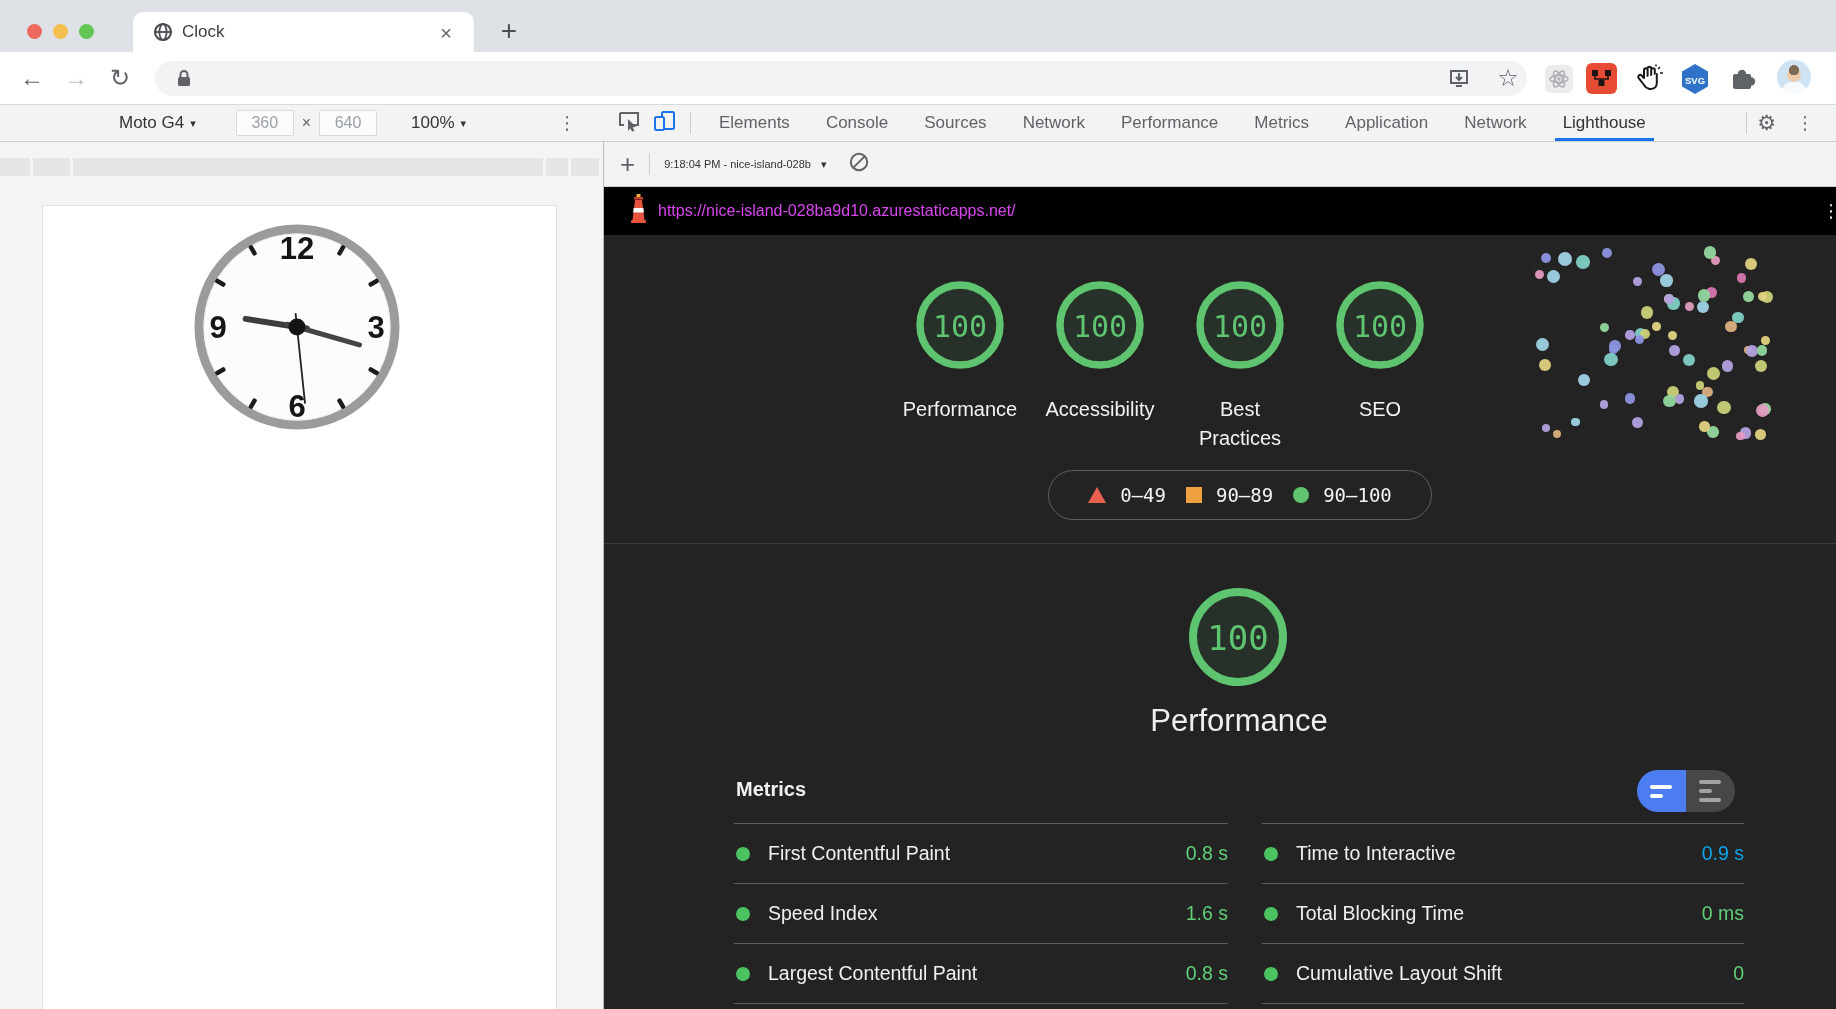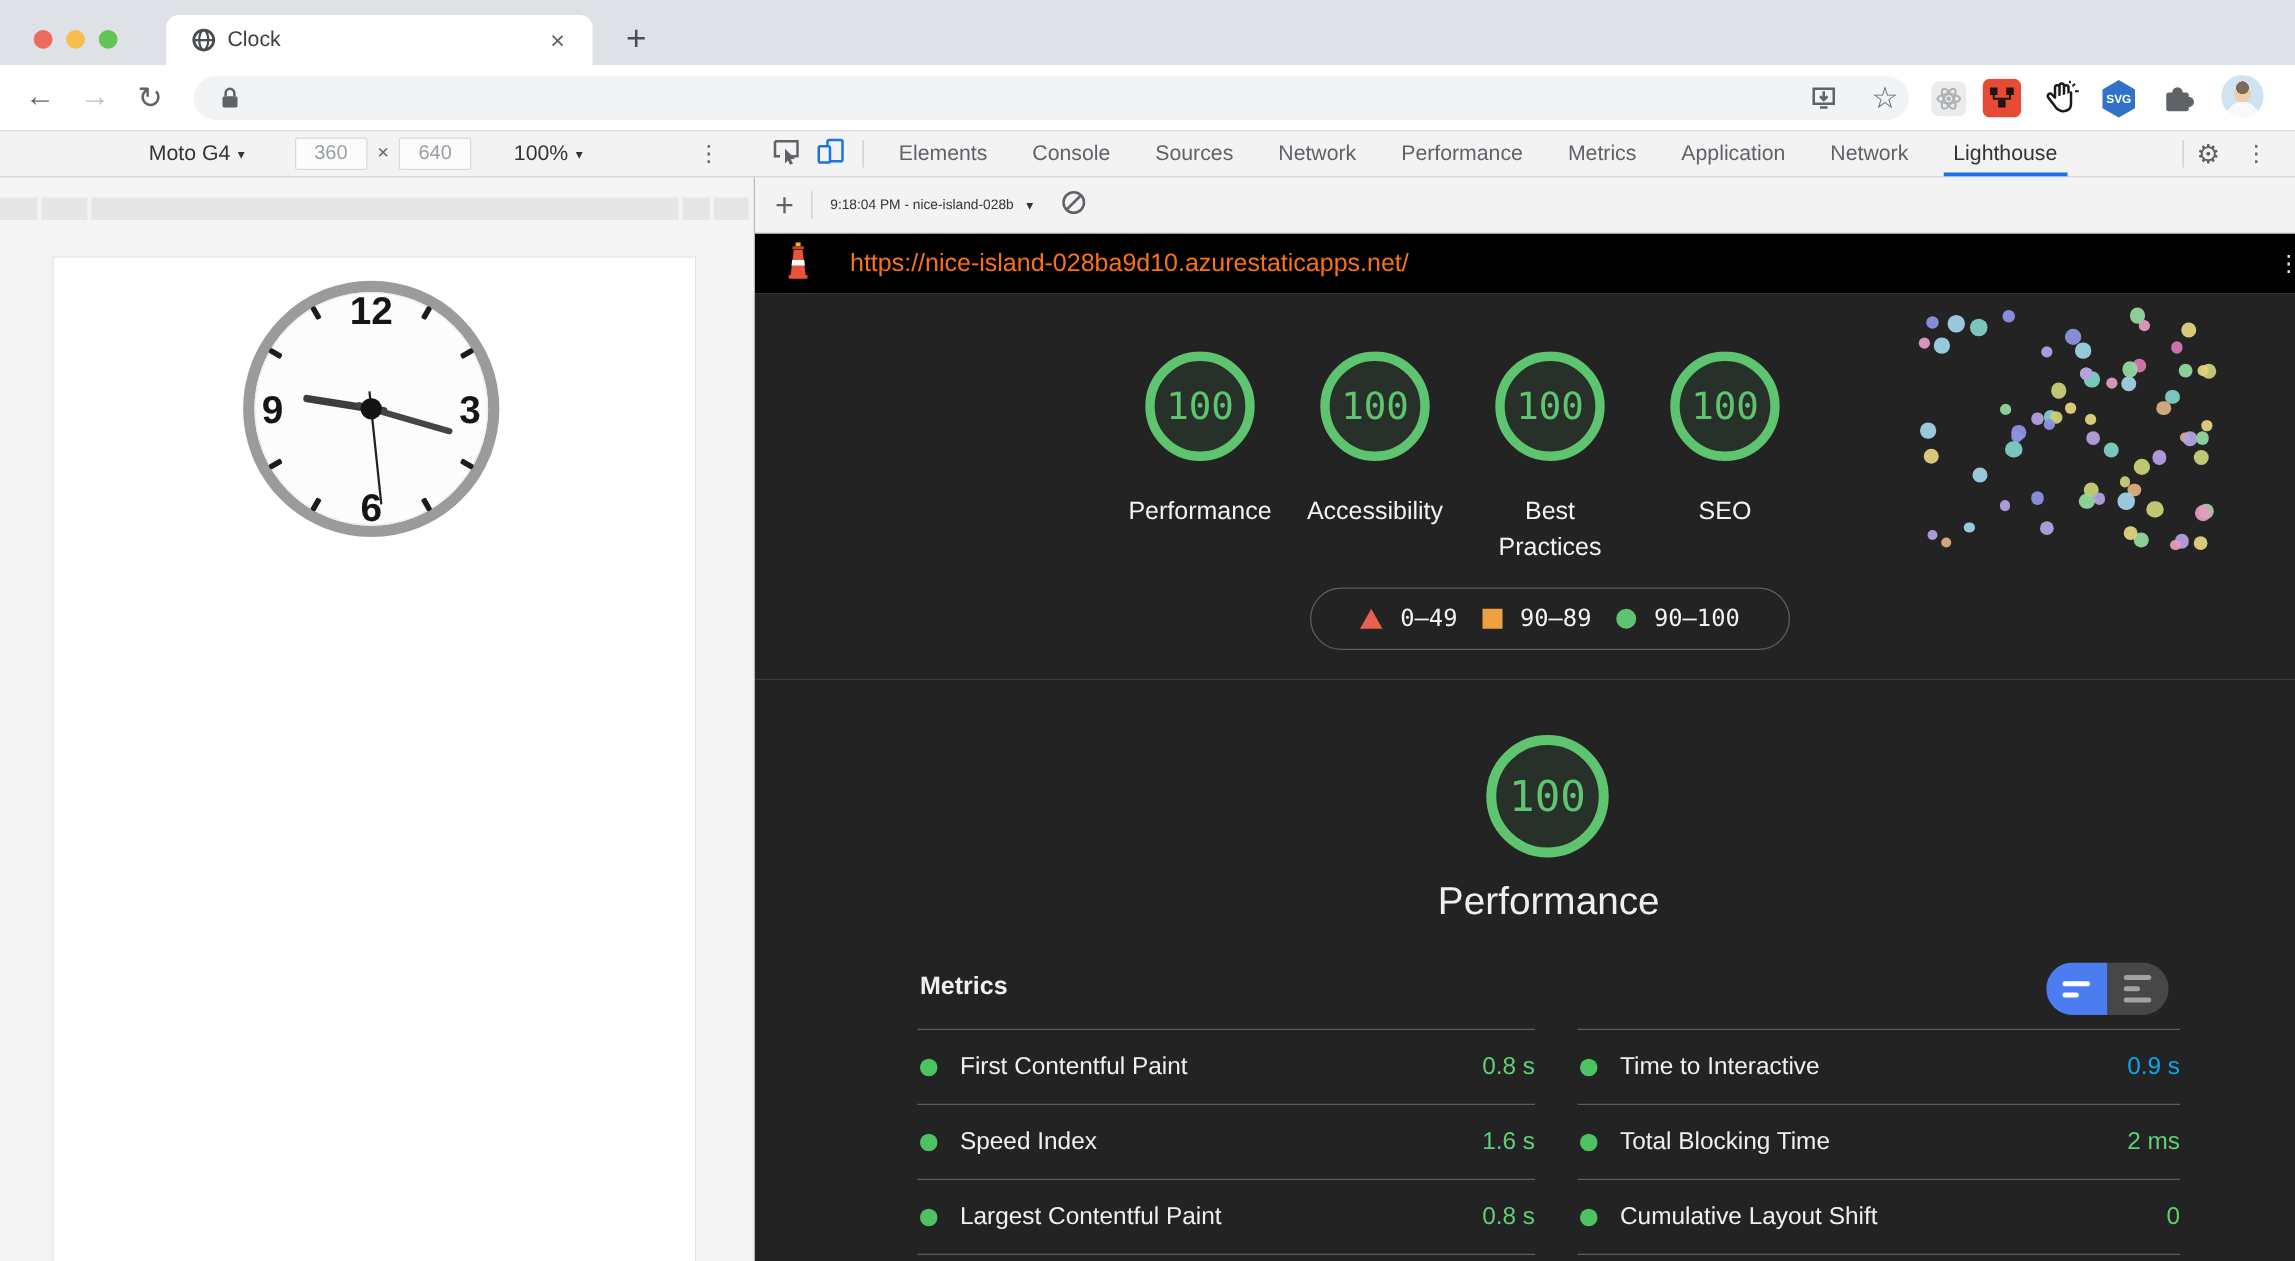--- a/index.html
+++ b/index.html
@@ -263,21 +263,21 @@
   <div id="urlbar" class="abs flex">
     <span style="margin-left:23px">
       <svg width="23" height="32" viewBox="0 0 23 32">
         <rect x="9.5" y="1" width="4" height="3" fill="#f2b134"></rect>
         <rect x="7" y="4" width="9" height="2.6" fill="#c7402e"></rect>
         <polygon points="8,7 15,7 17.5,27 5.5,27" fill="#e8533e"></polygon>
         <polygon points="6.7,15 16.4,15 16.9,19.4 6.2,19.4" fill="#fff"></polygon>
         <rect x="4" y="27" width="15" height="3" rx="1" fill="#e8533e"></rect>
       </svg>
     </span>
-    <span style="margin-left:30px;font-size:20px;color:#f97316">https://nice-island-028ba9d10.azurestaticapps.net/</span>
+    <span style="margin-left:8px;font-size:16px;color:#d946ef">https://nice-island-028ba9d10.azurestaticapps.net/</span>
     <span class="vdots" style="margin-left:auto;margin-right:-4px;color:#e8e8e8">⋮</span>
   </div>
 
   <div id="report" class="abs">
 
     <div id="scores" class="abs">
       <div class="scoreitem">
         <svg class="gauge" width="88" height="88" viewBox="0 0 88 88">
           <circle cx="44" cy="44" r="40" fill="rgba(94,196,111,0.09)" stroke="#5ec46f" stroke-width="7.5"></circle>
           <text class="monotext" x="44" y="45" text-anchor="middle" dominant-baseline="central" font-size="30" fill="#5ec46f">100</text>
@@ -434,21 +434,21 @@
 
     <div class="abs mcol" style="left:658px;width:482px">
       <div class="mrow">
         <span class="mdot" style="background:#4cc263"></span>
         <span class="mlabel">Time to Interactive</span>
         <span class="mvalue" style="color:#0ea5e9">0.9 s</span>
       </div>
       <div class="mrow">
         <span class="mdot" style="background:#4cc263"></span>
         <span class="mlabel">Total Blocking Time</span>
-        <span class="mvalue" style="color:#5fd078">2 ms</span>
+        <span class="mvalue" style="color:#5fd078">0 ms</span>
       </div>
       <div class="mrow">
         <span class="mdot" style="background:#4cc263"></span>
         <span class="mlabel">Cumulative Layout Shift</span>
         <span class="mvalue" style="color:#5fd078">0</span>
       </div>
     </div>
   </div>
 </div>
 

